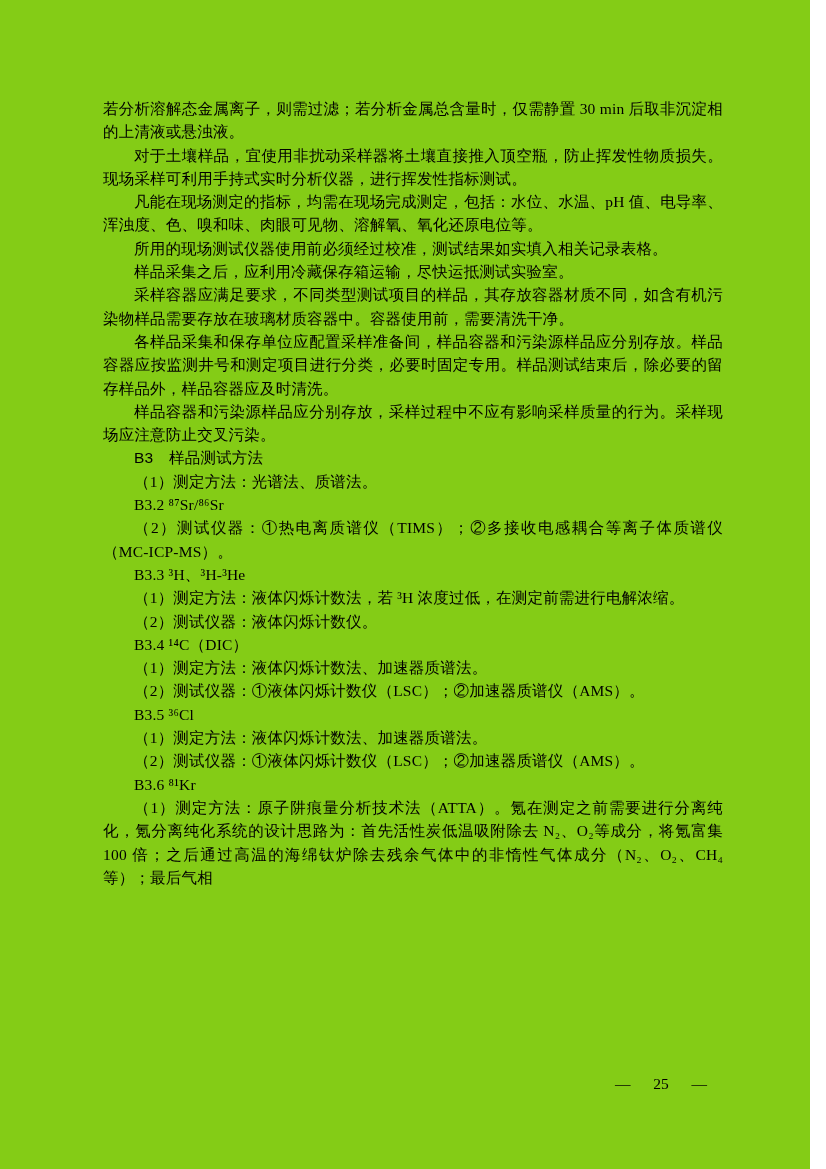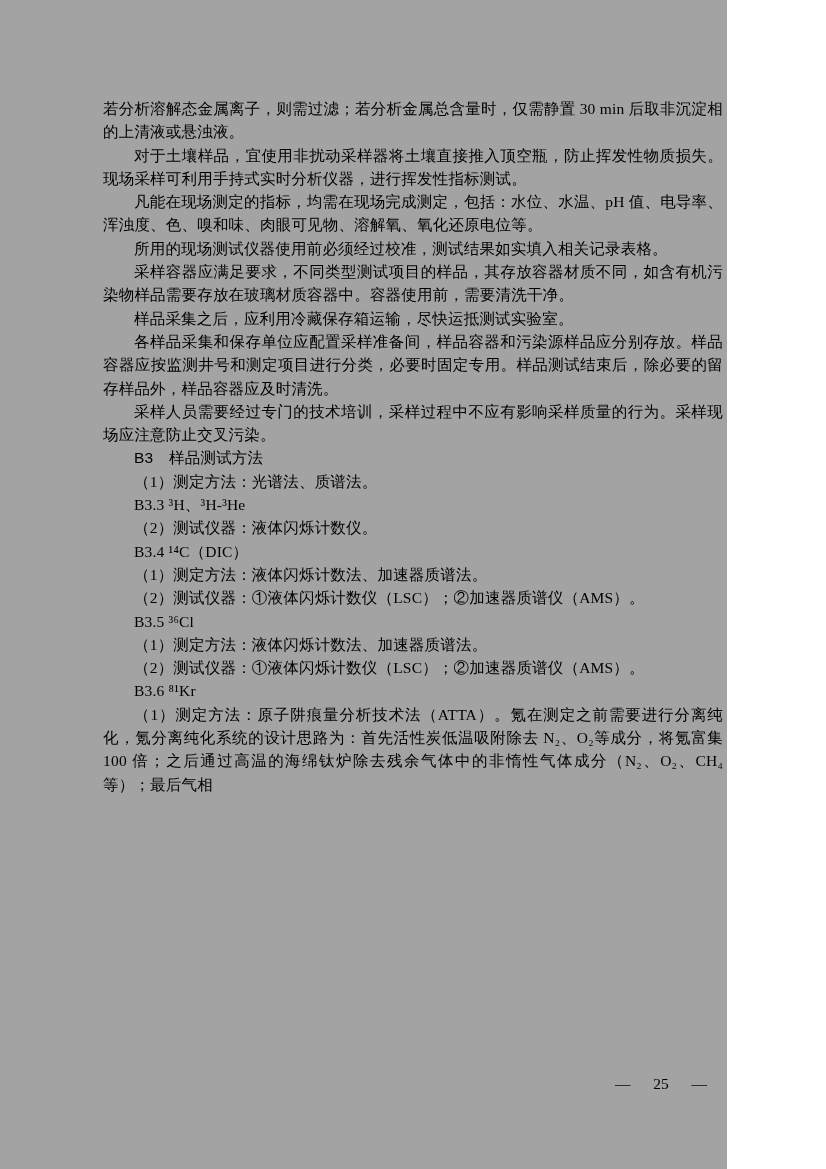--- a/index.html
+++ b/index.html
@@ -2,23 +2,23 @@
 <html lang="zh"><head>
 <meta charset="utf-8">
 <style>
   html, body {
     margin: 0;
     padding: 0;
     background: #ffffff;
   }
   .page {
     position: relative;
-    width: 727px;
+    width: 810px;
     height: 1169px;
-    background: #a3a3a3;
+    background: #84cc16;
     color: #000000;
     font-family: "Liberation Serif", "DejaVu Serif", serif;
     overflow: hidden;
   }
   .content {
     position: absolute;
     left: 103px;
     top: 97px;
     width: 620px;
     font-size: 15.5px;
@@ -54,27 +54,30 @@
 </style>
 </head>
 <body>
 
 <div class="page">
   <div class="content">
     <p class="no-indent">若分析溶解态金属离子，则需过滤；若分析金属总含量时，仅需静置 30 min 后取非沉淀相的上清液或悬浊液。</p>
     <p>对于土壤样品，宜使用非扰动采样器将土壤直接推入顶空瓶，防止挥发性物质损失。现场采样可利用手持式实时分析仪器，进行挥发性指标测试。</p>
     <p>凡能在现场测定的指标，均需在现场完成测定，包括：水位、水温、pH 值、电导率、浑浊度、色、嗅和味、肉眼可见物、溶解氧、氧化还原电位等。</p>
     <p>所用的现场测试仪器使用前必须经过校准，测试结果如实填入相关记录表格。</p>
+    <p>样品采集之后，应利用冷藏保存箱运输，尽快运抵测试实验室。</p>
     <p>采样容器应满足要求，不同类型测试项目的样品，其存放容器材质不同，如含有机污染物样品需要存放在玻璃材质容器中。容器使用前，需要清洗干净。</p>
-    <p>样品采集之后，应利用冷藏保存箱运输，尽快运抵测试实验室。</p>
     <p>各样品采集和保存单位应配置采样准备间，样品容器和污染源样品应分别存放。样品容器应按监测井号和测定项目进行分类，必要时固定专用。样品测试结束后，除必要的留存样品外，样品容器应及时清洗。</p>
-    <p>采样人员需要经过专门的技术培训，采样过程中不应有影响采样质量的行为。采样现场应注意防止交叉污染。</p>
+    <p>样品容器和污染源样品应分别存放，采样过程中不应有影响采样质量的行为。采样现场应注意防止交叉污染。</p>
     <p class="heading-bold">B3　样品测试方法</p>
     <p>（1）测定方法：光谱法、质谱法。</p>
+    <p>B3.2 ⁸⁷Sr/⁸⁶Sr</p>
+    <p>（2）测试仪器：①热电离质谱仪（TIMS）；②多接收电感耦合等离子体质谱仪（MC-ICP-MS）。</p>
     <p>B3.3 ³H、³H-³He</p>
+    <p>（1）测定方法：液体闪烁计数法，若 ³H 浓度过低，在测定前需进行电解浓缩。</p>
     <p>（2）测试仪器：液体闪烁计数仪。</p>
     <p>B3.4 ¹⁴C（DIC）</p>
     <p>（1）测定方法：液体闪烁计数法、加速器质谱法。</p>
     <p>（2）测试仪器：①液体闪烁计数仪（LSC）；②加速器质谱仪（AMS）。</p>
     <p>B3.5 ³⁶Cl</p>
     <p>（1）测定方法：液体闪烁计数法、加速器质谱法。</p>
     <p>（2）测试仪器：①液体闪烁计数仪（LSC）；②加速器质谱仪（AMS）。</p>
     <p>B3.6 ⁸¹Kr</p>
     <p>（1）测定方法：原子阱痕量分析技术法（ATTA）。氪在测定之前需要进行分离纯化，氪分离纯化系统的设计思路为：首先活性炭低温吸附除去 N₂、O₂等成分，将氪富集 100 倍；之后通过高温的海绵钛炉除去残余气体中的非惰性气体成分（N₂、O₂、CH₄等）；最后气相</p>
   </div>

